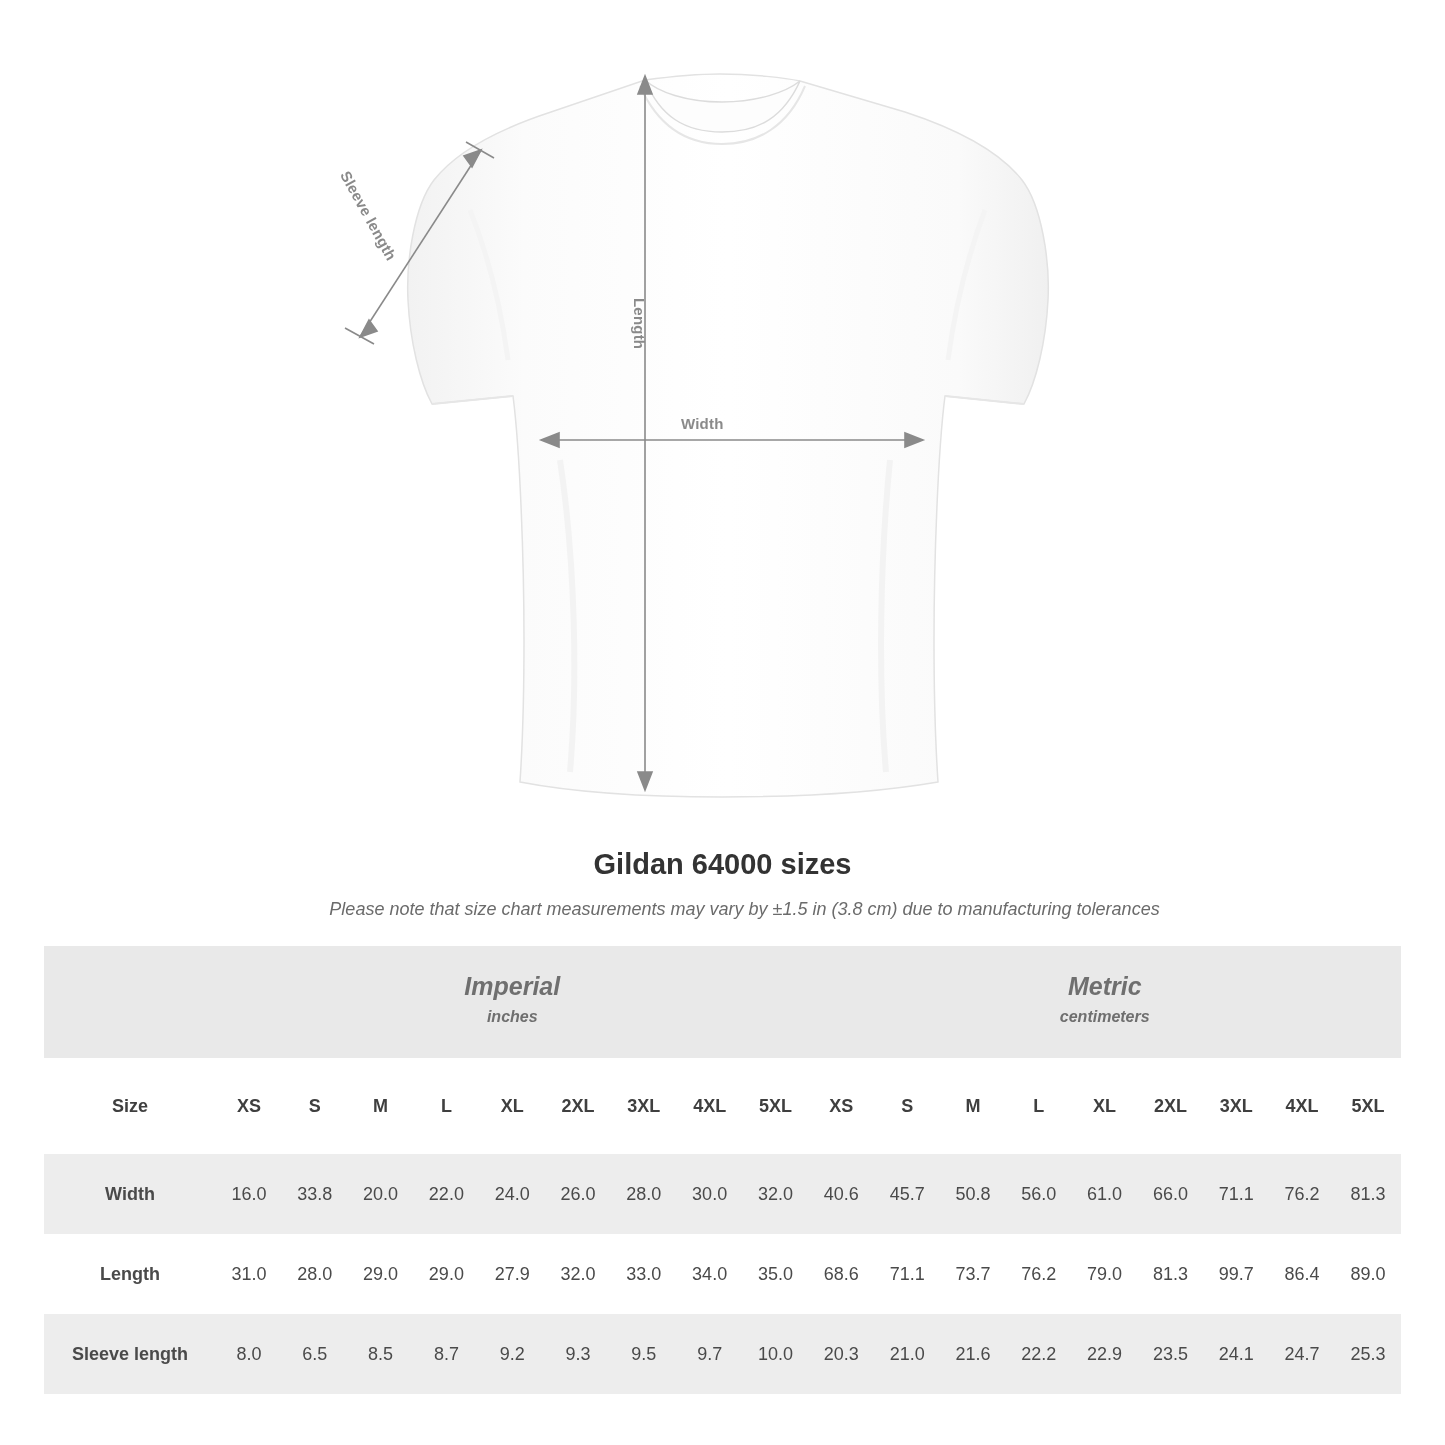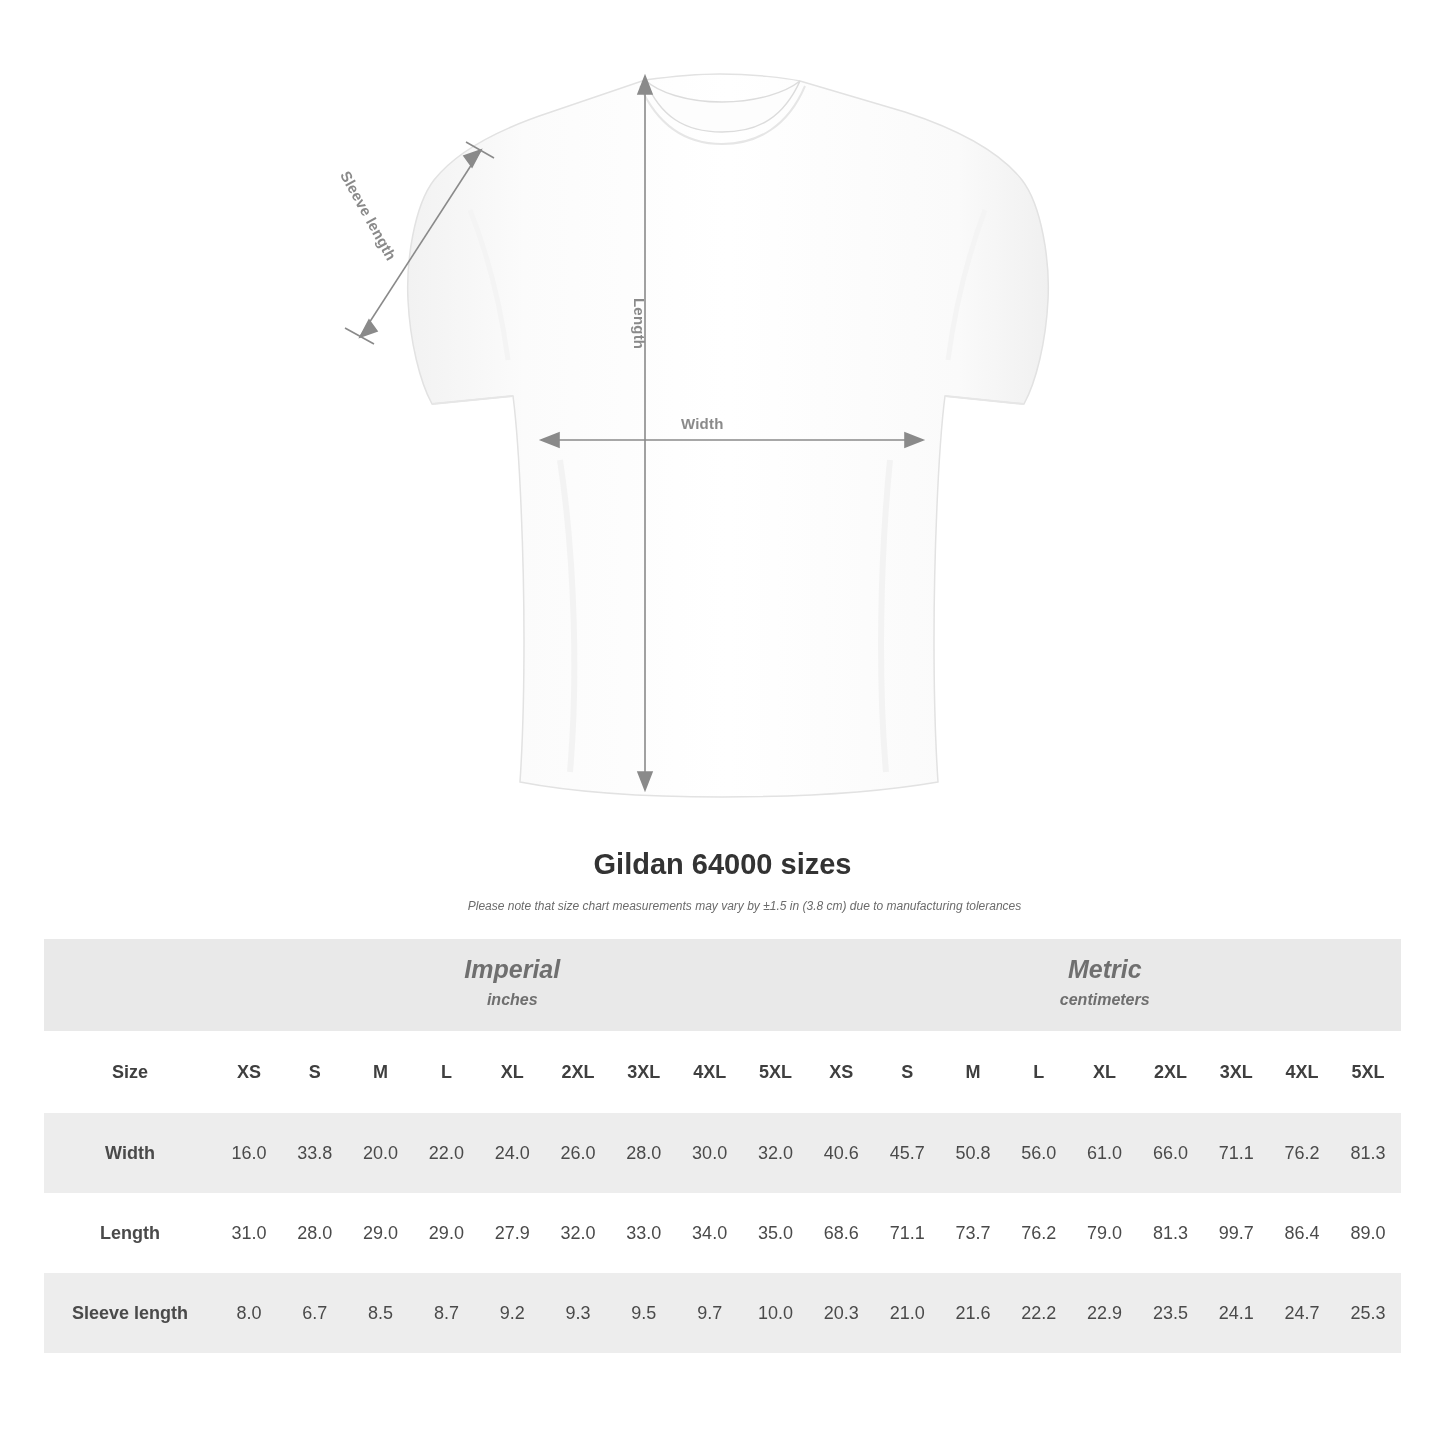--- a/index.html
+++ b/index.html
@@ -58,21 +58,21 @@
     text-align: center;
     margin-top: 28px;
   }
   .chart-title {
     font-size: 29px;
     font-weight: bold;
     color: #333333;
     margin: 12px 0 18px 0;
   }
   .chart-note {
-    font-size: 12px;
+    font-size: 18px;
     font-style: italic;
     color: #6b6b6b;
     margin: 0;
     padding-left: 44px;
   }
 
   
   .table-wrap {
     margin: 26px 44px 0 44px;
   }
@@ -83,39 +83,39 @@
   }
   table.size-table td, table.size-table th {
     text-align: center;
     vertical-align: middle;
     font-size: 17px;
     color: #4a4a4a;
     padding: 0;
     border: none;
   }
   tr.system-row td {
-    height: 92px;
+    height: 112px;
     background: #e9e9e9;
   }
   .sys-name {
     font-size: 25px;
     font-weight: bold;
     font-style: italic;
     color: #6f6f6f;
     line-height: 1.25;
   }
   .sys-unit {
     font-size: 16px;
     font-style: italic;
     color: #6f6f6f;
     line-height: 1.9;
     font-weight: bold;
   }
   tr.header-row td {
-    height: 82px;
+    height: 96px;
     background: #ffffff;
     font-weight: bold;
     font-size: 18px;
     color: #3f3f3f;
   }
   tr.header-row td.rowhead {
     font-size: 18px;
   }
   tr.data-row td {
     height: 80px;
@@ -301,21 +301,21 @@
           <td>76.2</td>
           <td>79.0</td>
           <td>81.3</td>
           <td>99.7</td>
           <td>86.4</td>
           <td>89.0</td>
         </tr>
         <tr class="data-row shaded">
           <td class="rowhead">Sleeve length</td>
           <td>8.0</td>
-          <td>6.7</td>
+          <td>6.5</td>
           <td>8.5</td>
           <td>8.7</td>
           <td>9.2</td>
           <td>9.3</td>
           <td>9.5</td>
           <td>9.7</td>
           <td>10.0</td>
           <td>20.3</td>
           <td>21.0</td>
           <td>21.6</td>

